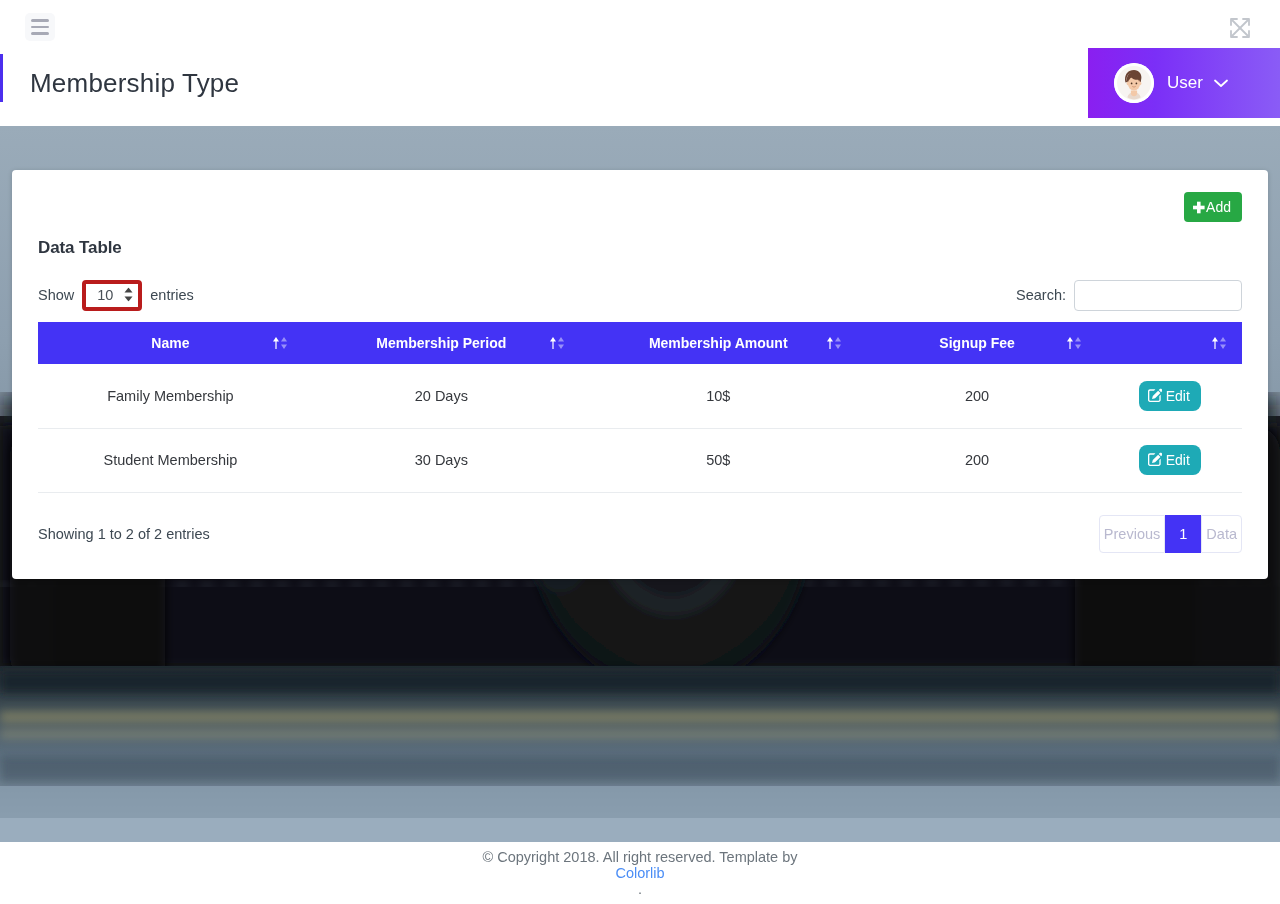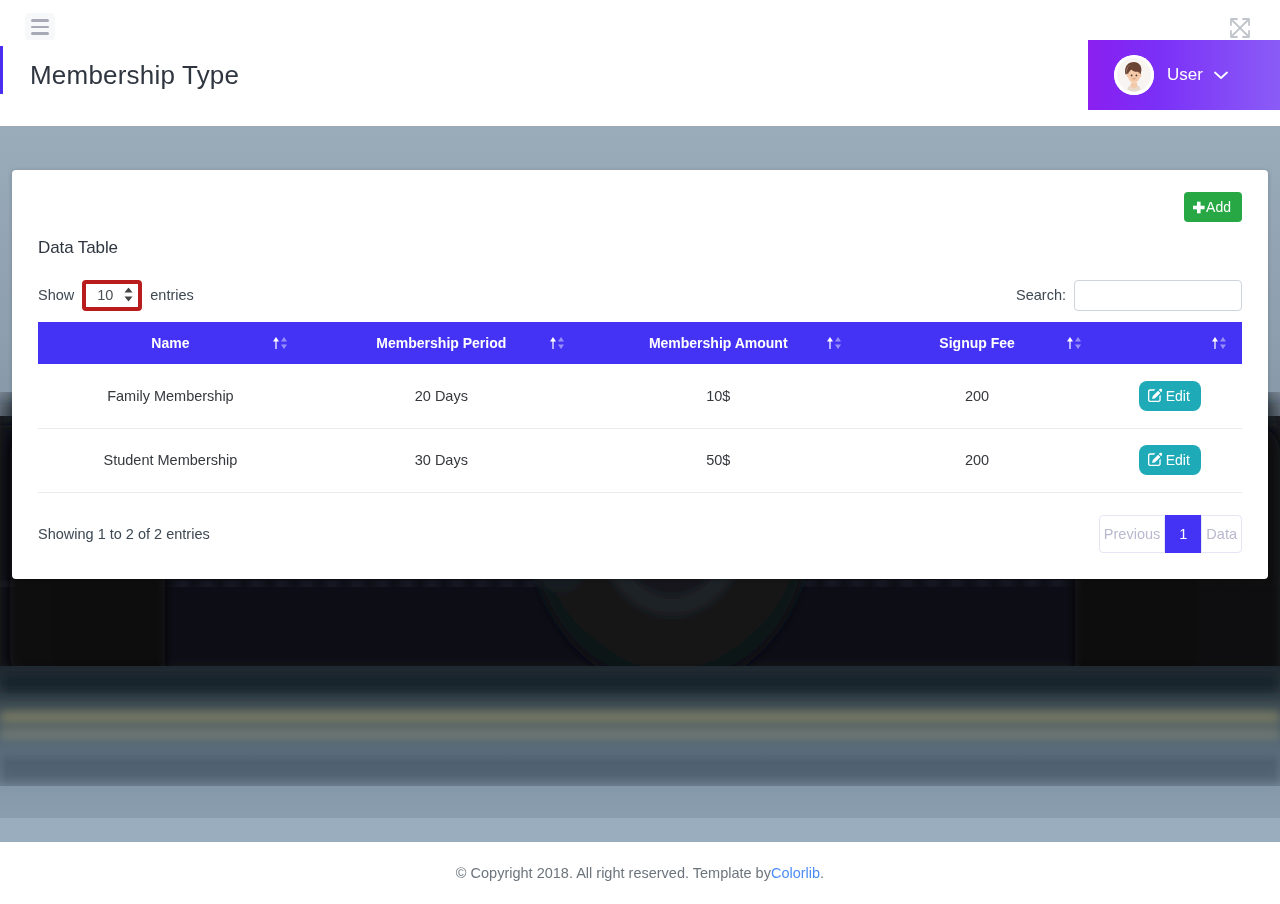--- a/index.html
+++ b/index.html
@@ -49,21 +49,21 @@
     position: absolute;
     right: 24px; top: 12px;
     width: 32px; height: 32px;
     display: flex; align-items: center; justify-content: center;
     cursor: pointer;
   }
 
   
   .titlerow {
     position: absolute;
-    top: 40px; left: 0;
+    top: 48px; left: 0;
     width: 1280px; height: 70px;
     background: #ffffff;
     display: flex;
     align-items: center;
   }
   .title-accent {
     position: absolute;
     left: 0; top: 6px;
     width: 3px; height: 48px;
     background: #4b2fee;
@@ -121,20 +121,21 @@
   .footer {
     position: absolute;
     left: 0; top: 842px;
     width: 1280px; height: 62px;
     background: #ffffff;
     display: flex;
     align-items: center;
     justify-content: center;
     font-size: 14.5px;
     color: #6c757d;
+    flex-direction: column;
   }
   .footer a {
     color: #4a8df6;
     text-decoration: none;
   }
 
   
   .card {
     position: absolute;
     left: 12px; top: 170px;
@@ -162,21 +163,21 @@
     font-family: "Liberation Sans", sans-serif;
     line-height: 1;
   }
   .btn-add .plus {
     font-size: 15px;
     font-weight: 700;
     margin-right: 1px;
   }
   .card-title {
     font-size: 17px;
-    font-weight: 400;
+    font-weight: 700;
     color: #2f3640;
     margin-top: 16px;
     margin-bottom: 0;
     letter-spacing: -0.1px;
   }
 
   
   .controls {
     display: flex;
     align-items: center;

